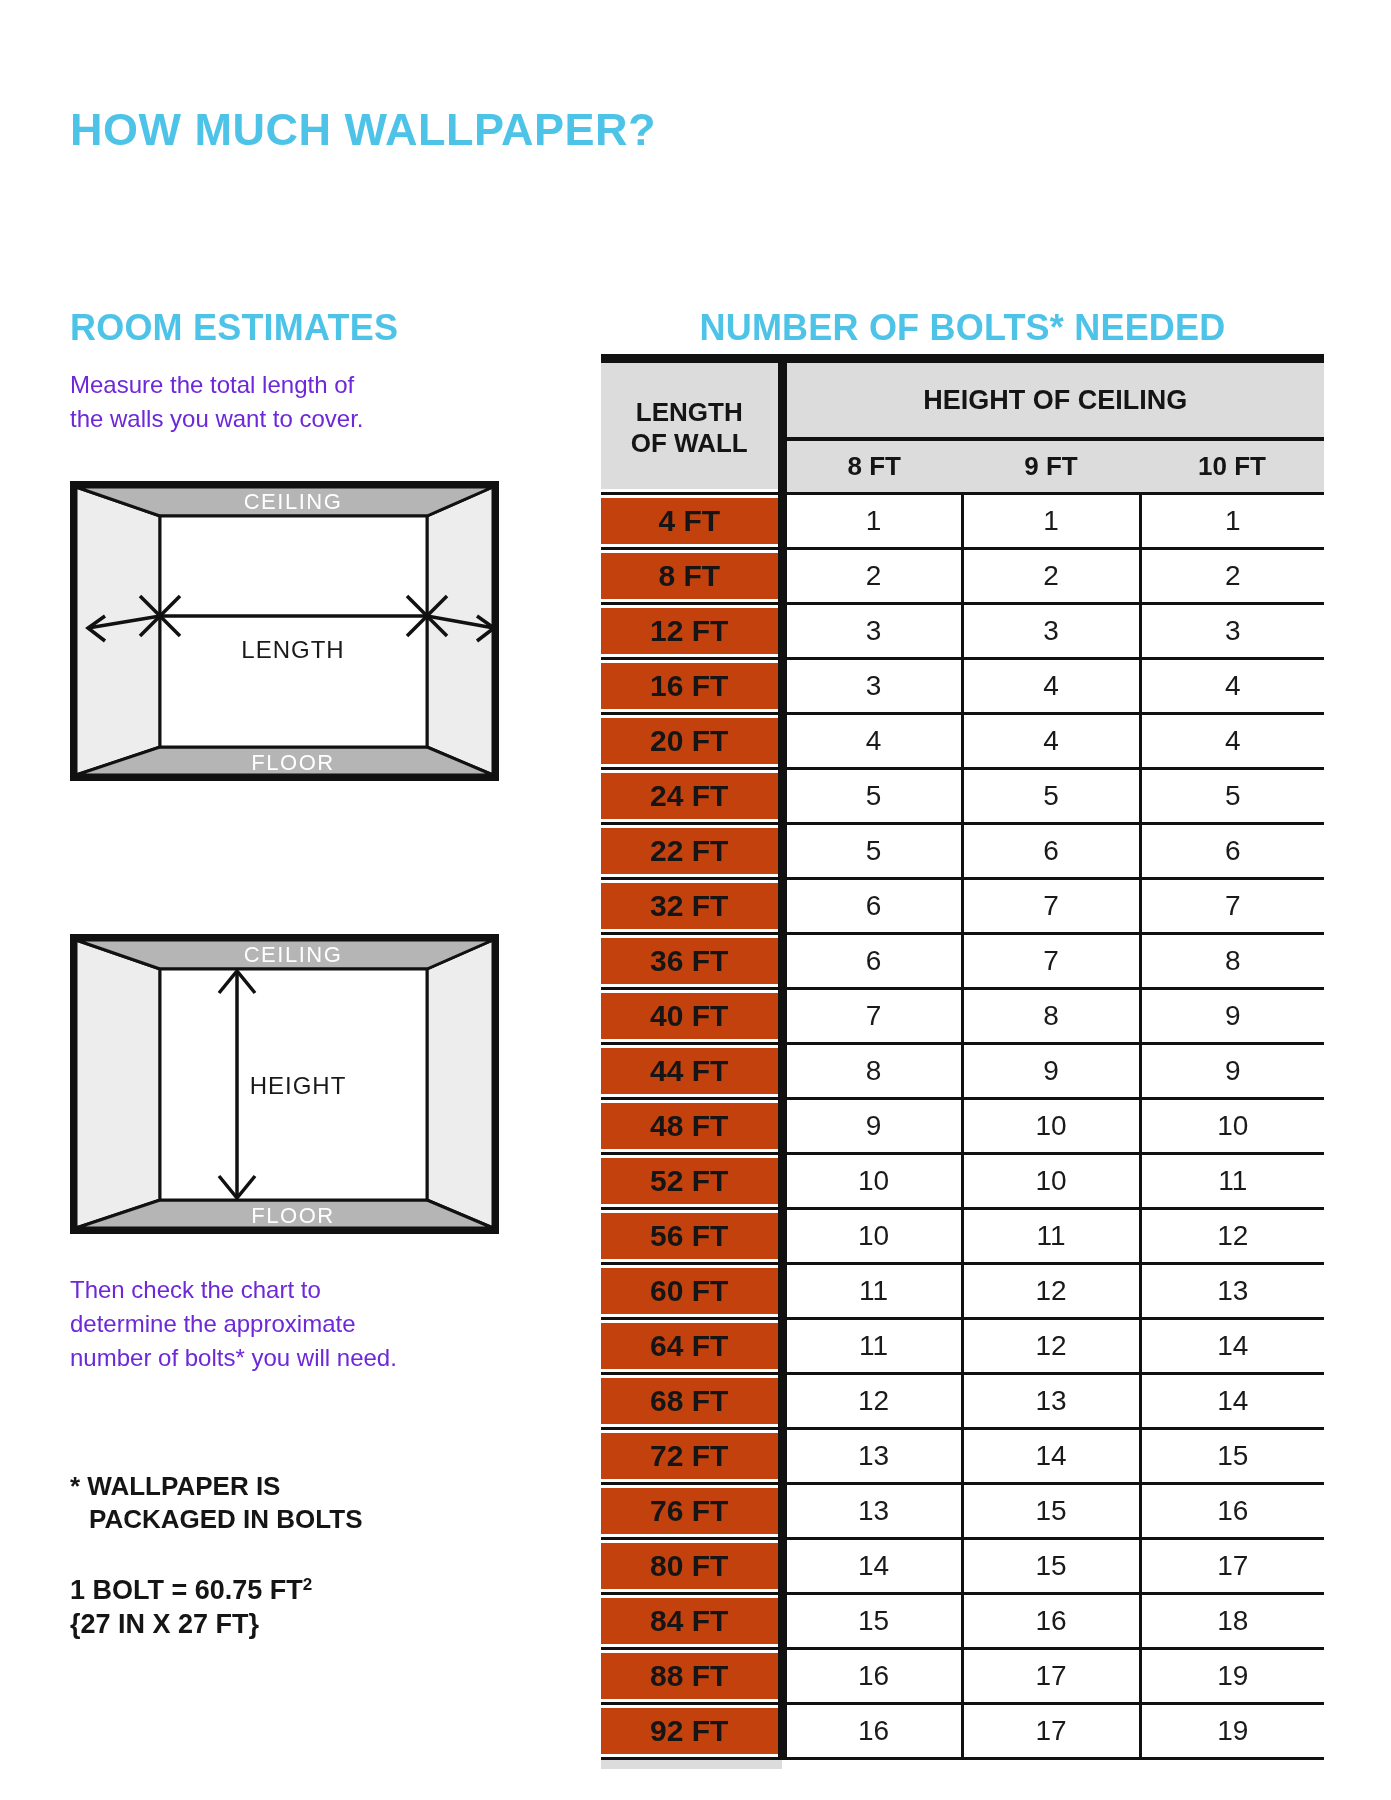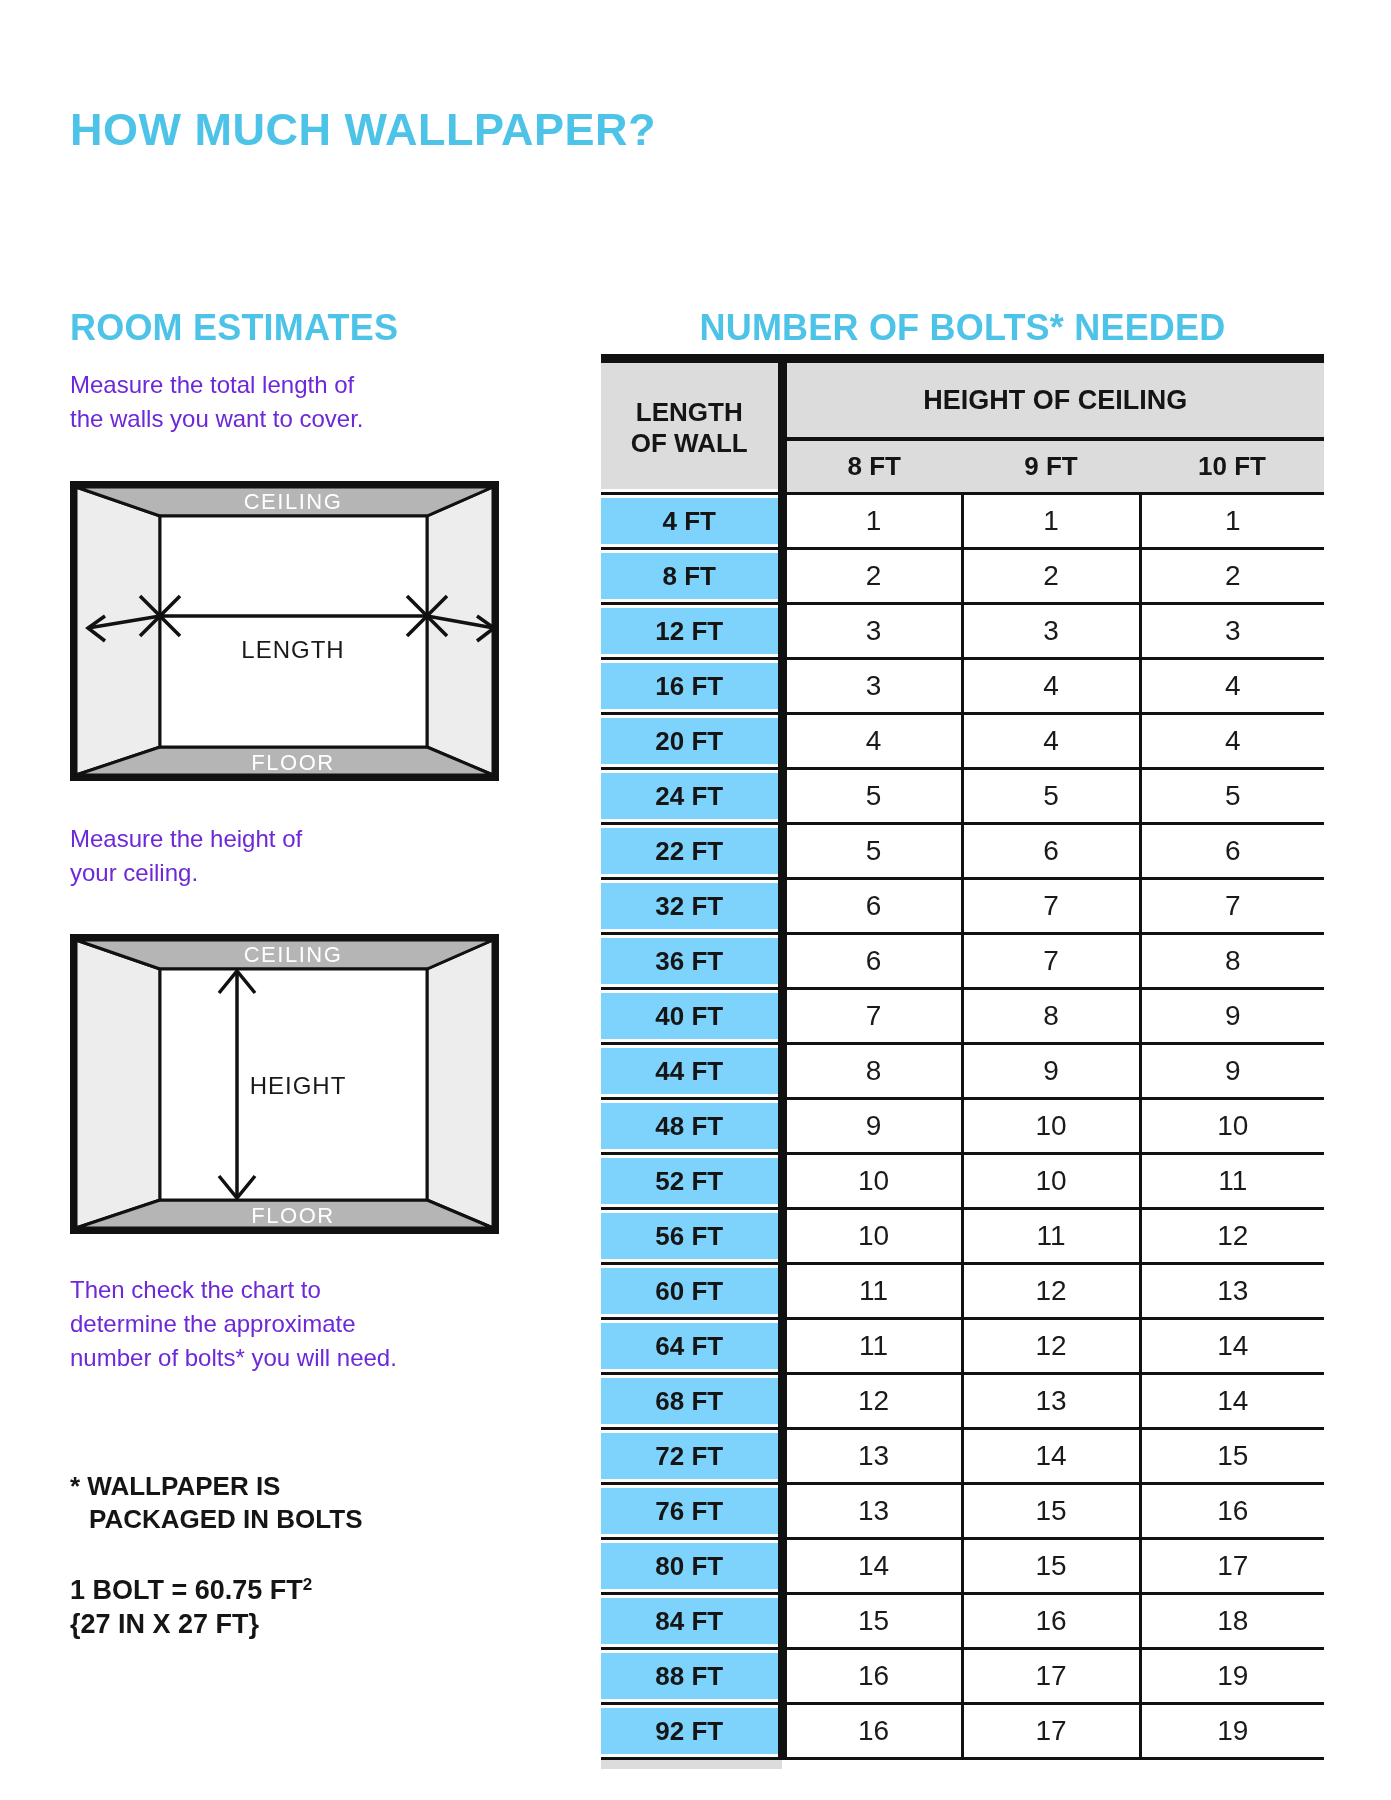--- a/index.html
+++ b/index.html
@@ -42,23 +42,23 @@
   th.group{
     background:#dcdcdc;border-bottom:4px solid #111;height:74px;
     font-size:27px;font-weight:bold;color:#151515;
   }
   th.subhead{
     background:#dcdcdc;border-bottom:3px solid #111;height:51px;
     font-size:26px;font-weight:bold;color:#151515;
   }
   tbody td{border-bottom:3px solid #111;height:52px;}
   td.rowlabel{
-    background:#7dd3fc;border-right:9px solid #111;
+    background:#c2410c;border-right:9px solid #111;
     box-shadow:inset 0 3px 0 #fff, inset 0 -3px 0 #fff;
-    font-size:26px;font-weight:bold;color:#151515;
+    font-size:30px;font-weight:bold;color:#151515;
   }
   td.val{background:#fff;font-size:28px;color:#1a1a1a;}
   td.v1,td.v2{border-left:3px solid #111;}
   .stub{width:181px;height:9px;background:#dcdcdc;}
 
   
   .diag1{left:70px;top:437px;}
   .diag2{left:70px;top:890px;}
   svg text{font-family:"Liberation Sans", sans-serif;}
   .wall-label{font-size:22px;fill:#ffffff;letter-spacing:1.5px;}
@@ -91,22 +91,20 @@
       <line x1="70" y1="115" x2="110" y2="155"></line>
       <line x1="70" y1="155" x2="110" y2="115"></line>
       <line x1="337" y1="115" x2="377" y2="155"></line>
       <line x1="337" y1="155" x2="377" y2="115"></line>
       <polyline points="35,135 18,147 35,160"></polyline>
       <polyline points="407,135 424,147 407,160"></polyline>
     </g>
     <text x="223" y="177" text-anchor="middle" class="dim-label">LENGTH</text>
   </svg>
 
-  <div class="abs body-text p2">Measure the height of
-your ceiling.</div>
 
   <svg class="abs diag2" width="429" height="300" viewBox="0 0 429 300">
     <rect x="3" y="3" width="423" height="294" fill="#ffffff" stroke="#111" stroke-width="6"></rect>
     <polygon points="6,6 90,35 90,266 6,294" fill="#ededed" stroke="#111" stroke-width="3"></polygon>
     <polygon points="423,6 423,294 357,266 357,35" fill="#ededed" stroke="#111" stroke-width="3"></polygon>
     <polygon points="6,6 423,6 357,35 90,35" fill="#b5b5b5" stroke="#111" stroke-width="3"></polygon>
     <polygon points="90,266 357,266 423,294 6,294" fill="#b5b5b5" stroke="#111" stroke-width="3"></polygon>
     <rect x="90" y="35" width="267" height="231" fill="#ffffff" stroke="#111" stroke-width="3"></rect>
     <text x="223" y="28" text-anchor="middle" class="wall-label">CEILING</text>
     <text x="223" y="289" text-anchor="middle" class="wall-label">FLOOR</text>

